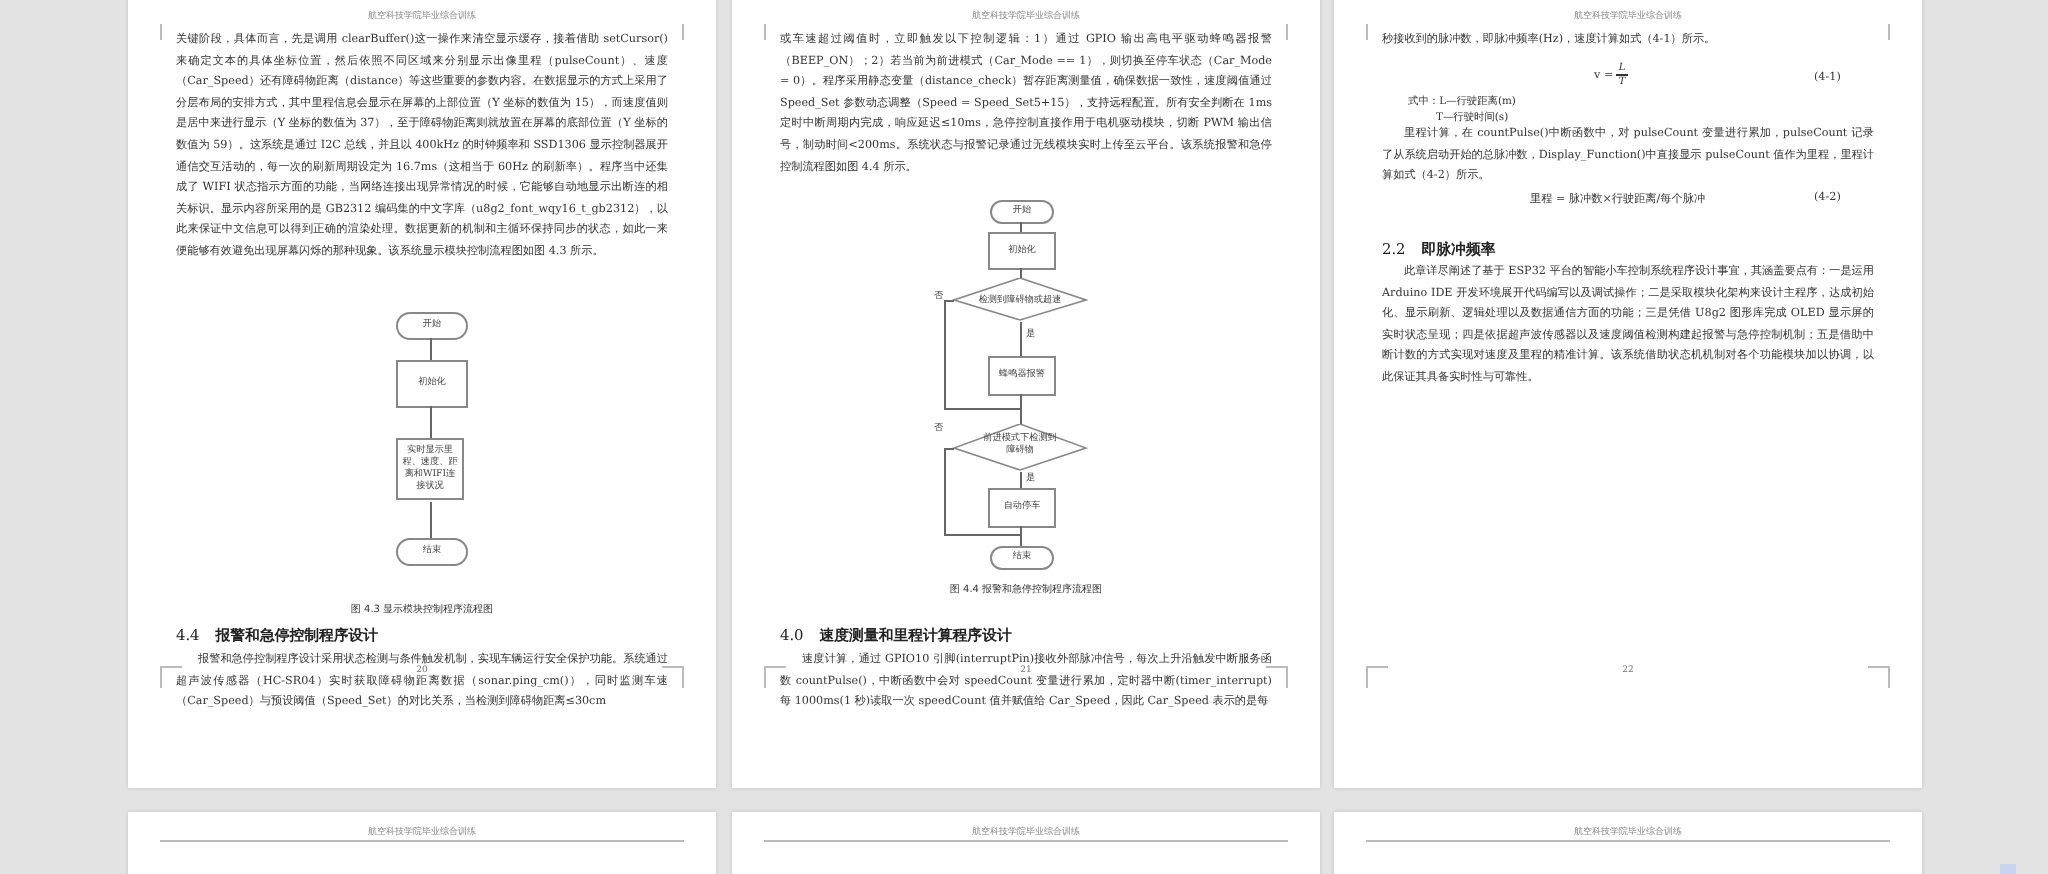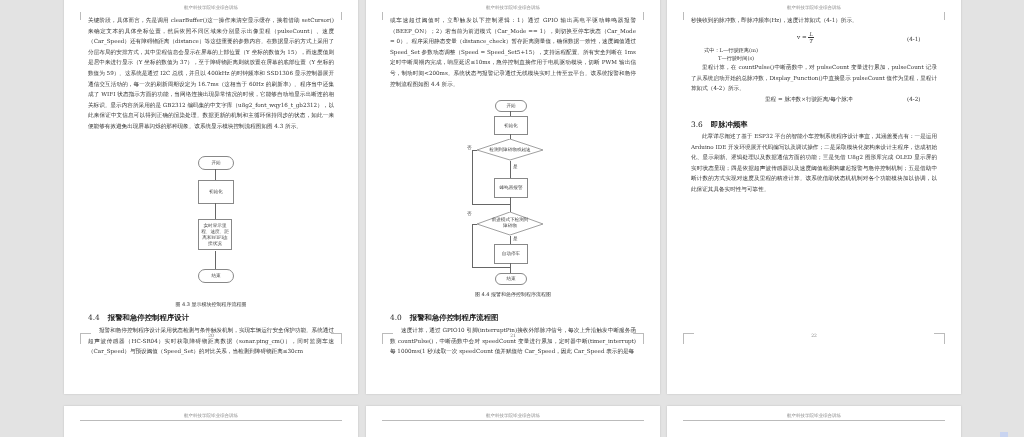--- a/index.html
+++ b/index.html
@@ -138,21 +138,21 @@
     <div class="hline" style="left:106px; top:206px; width:38px;"></div>
     <div class="lbl" style="left:101px; top:147px;">否</div>
     <div class="hline" style="left:106px; top:226px; width:5px;"></div>
     <div class="vline" style="left:106px; top:226px; height:43px;"></div>
     <div class="hline" style="left:106px; top:269px; width:38px;"></div>
     <div class="lbl" style="left:101px; top:213px;">否</div>
   </div>
 
   <div class="caption" style="top:293px;">图 4.4 报警和急停控制程序流程图</div>
   <div class="sec-title" style="top:315px;">
-    <span class="num">4.0</span><span>报警和急停控制程序流程图</span>
+    <span class="num">4.0</span><span>速度测量和里程计算程序设计</span>
   </div>
   <div class="body-text indent" style="top:327px;">
     <p>速度计算，通过 GPIO10 引脚(interruptPin)接收外部脉冲信号，每次上升沿触发中断服务函数 countPulse()，中断函数中会对 speedCount 变量进行累加，定时器中断(timer_interrupt)每 1000ms(1 秒)读取一次 speedCount 值并赋值给 Car_Speed，因此 Car_Speed 表示的是每</p>
   </div>
   <div class="corner-bl"></div>
   <div class="corner-br"></div>
   <div class="pgnum">21</div>
 </div>
 
 <div class="page p3">
@@ -169,21 +169,21 @@
   <div class="eq" style="left:240px; top:38px;">(4-1)</div>
   <div class="eq" style="left:37px; top:49px; font-size:5.2px;">式中：L—行驶距离(m)</div>
   <div class="eq" style="left:51px; top:57px; font-size:5.2px;">T—行驶时间(s)</div>
   <div class="body-text indent" style="top:64px;">
     <p>里程计算，在 countPulse()中断函数中，对 pulseCount 变量进行累加，pulseCount 记录了从系统启动开始的总脉冲数，Display_Function()中直接显示 pulseCount 值作为里程，里程计算如式（4-2）所示。</p>
   </div>
   <div class="eq" style="left:98px; top:98px;">里程 = 脉冲数×行驶距离/每个脉冲</div>
   <div class="eq" style="left:240px; top:98px;">(4-2)</div>
 
   <div class="sec-title" style="top:122px;">
-    <span class="num">3.6</span><span>即脉冲频率</span>
+    <span class="num">2.2</span><span>即脉冲频率</span>
   </div>
   <div class="body-text indent" style="top:133px;">
     <p>此章详尽阐述了基于 ESP32 平台的智能小车控制系统程序设计事宜，其涵盖要点有：一是运用 Arduino IDE 开发环境展开代码编写以及调试操作；二是采取模块化架构来设计主程序，达成初始化、显示刷新、逻辑处理以及数据通信方面的功能；三是凭借 U8g2 图形库完成 OLED 显示屏的实时状态呈现；四是依据超声波传感器以及速度阈值检测构建起报警与急停控制机制；五是借助中断计数的方式实现对速度及里程的精准计算。该系统借助状态机机制对各个功能模块加以协调，以此保证其具备实时性与可靠性。</p>
   </div>
   <div class="corner-bl"></div>
   <div class="corner-br"></div>
   <div class="pgnum">22</div>
 </div>
 
 <div class="page p4">

